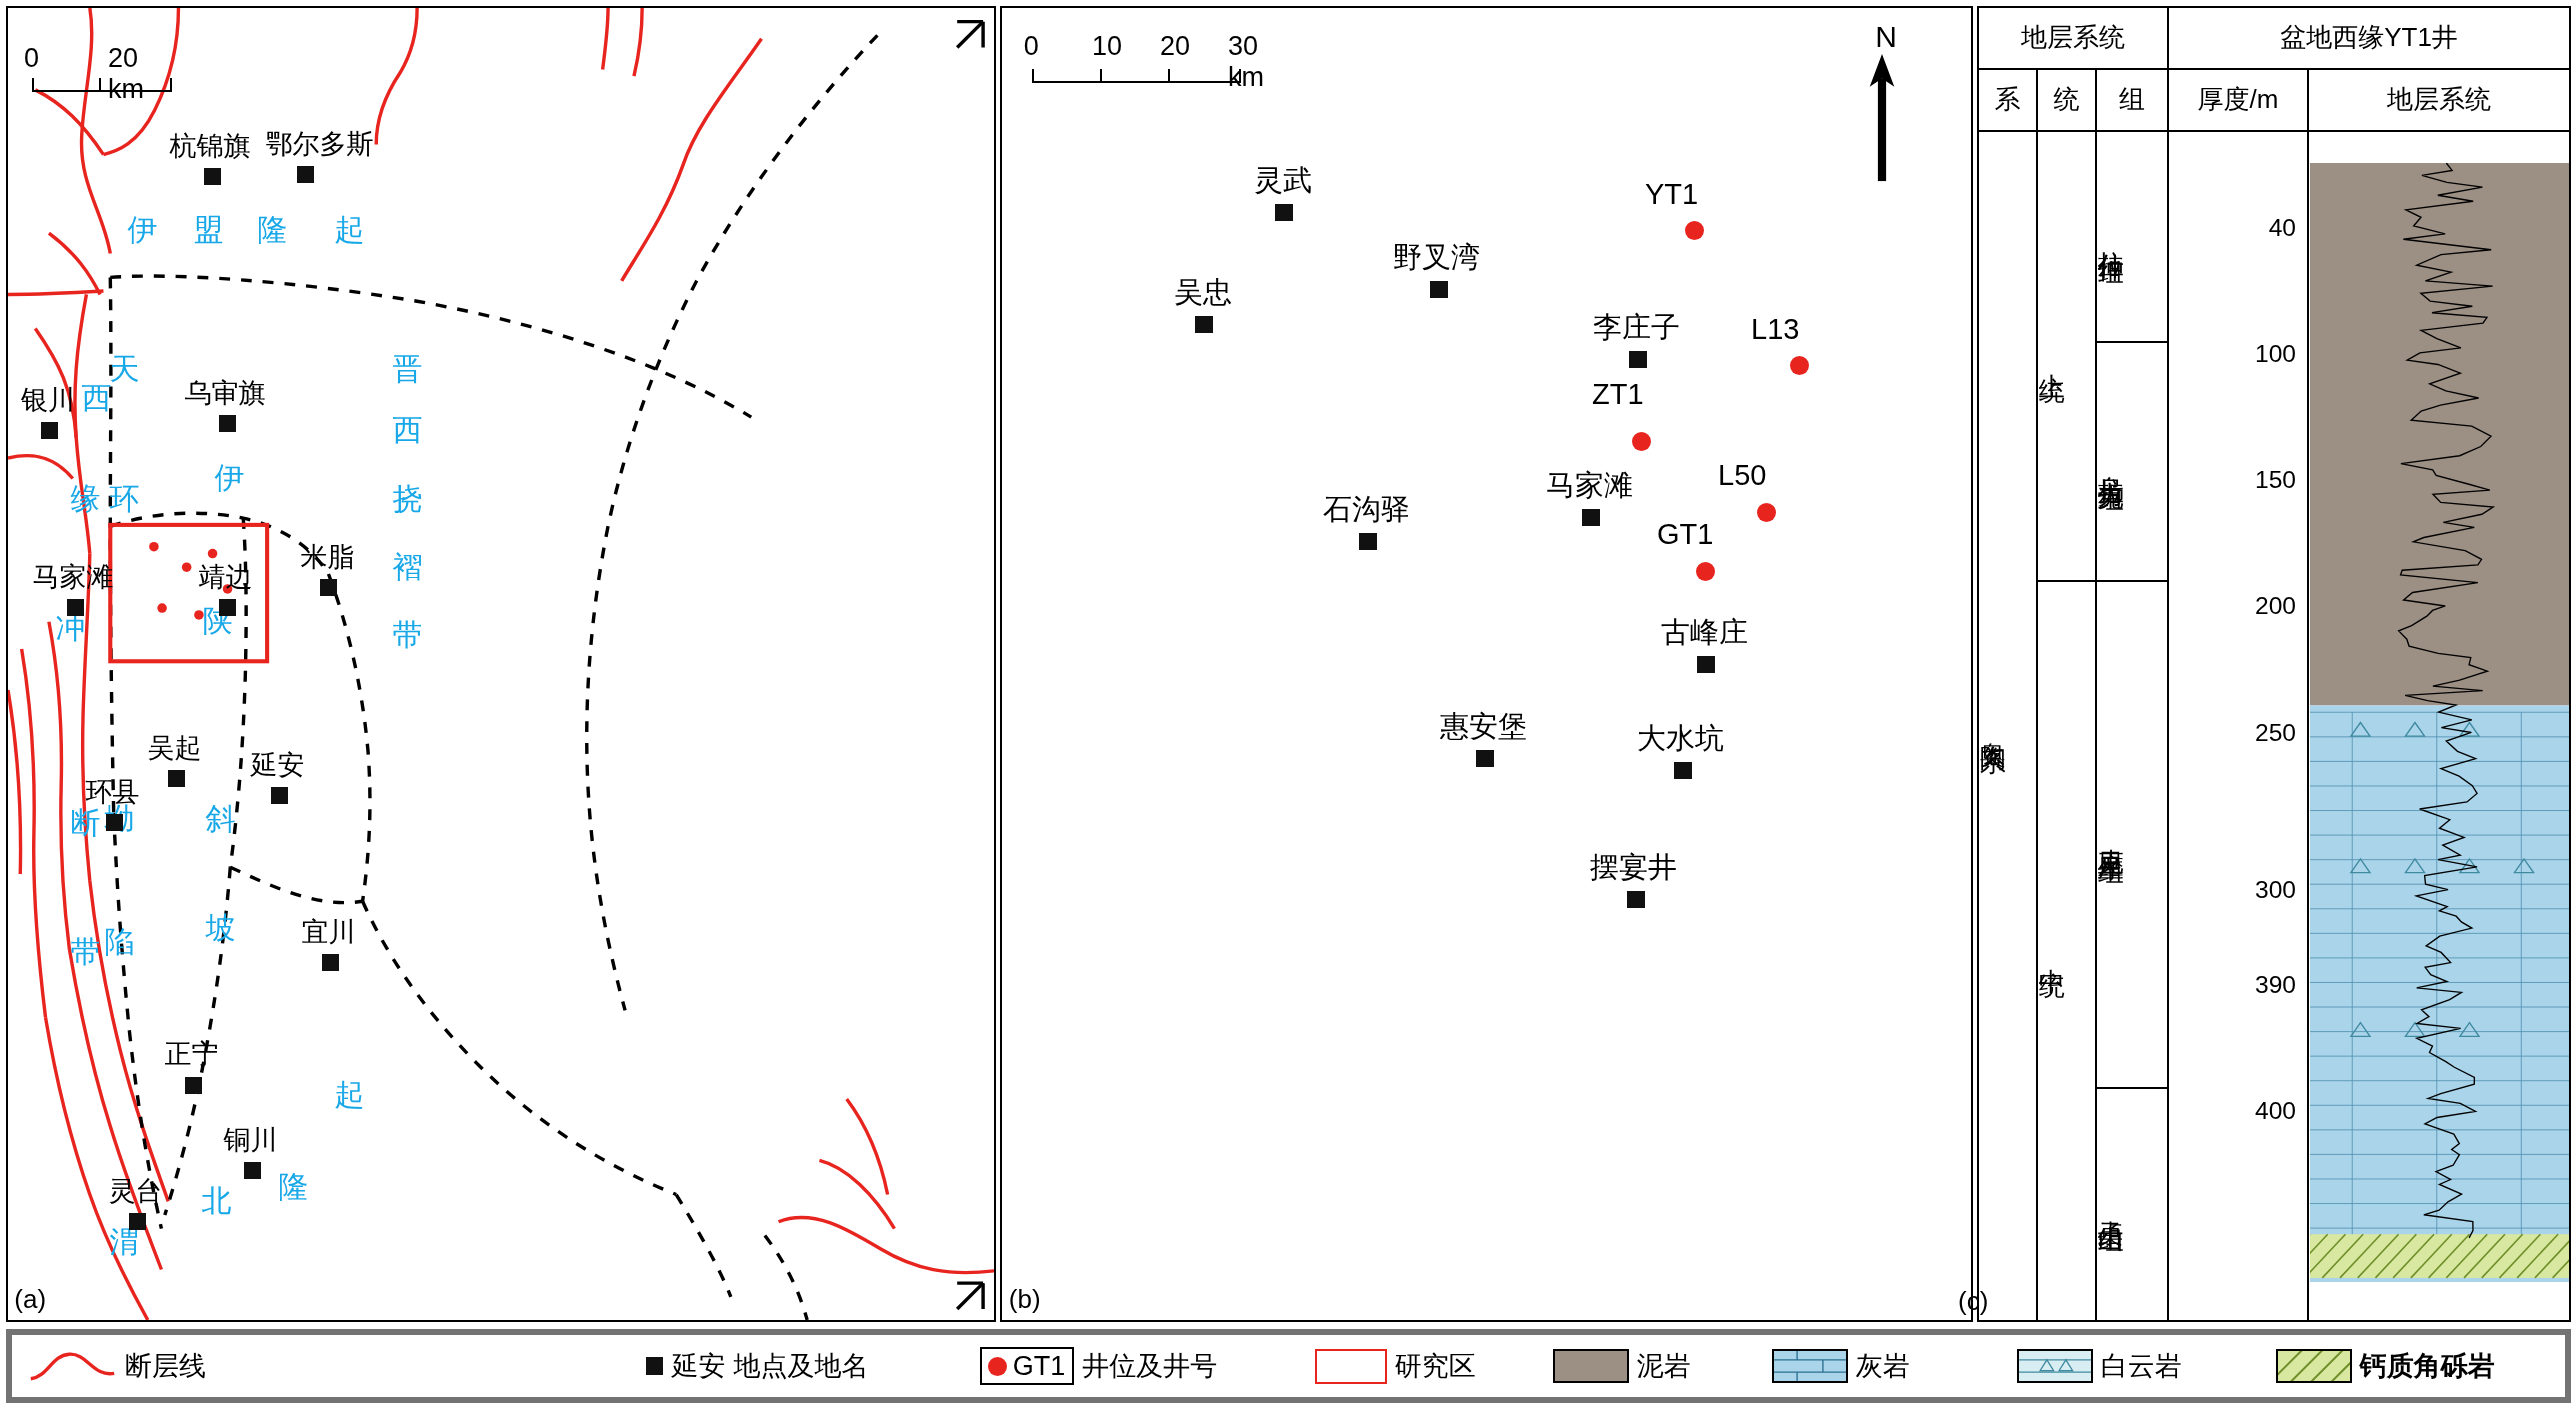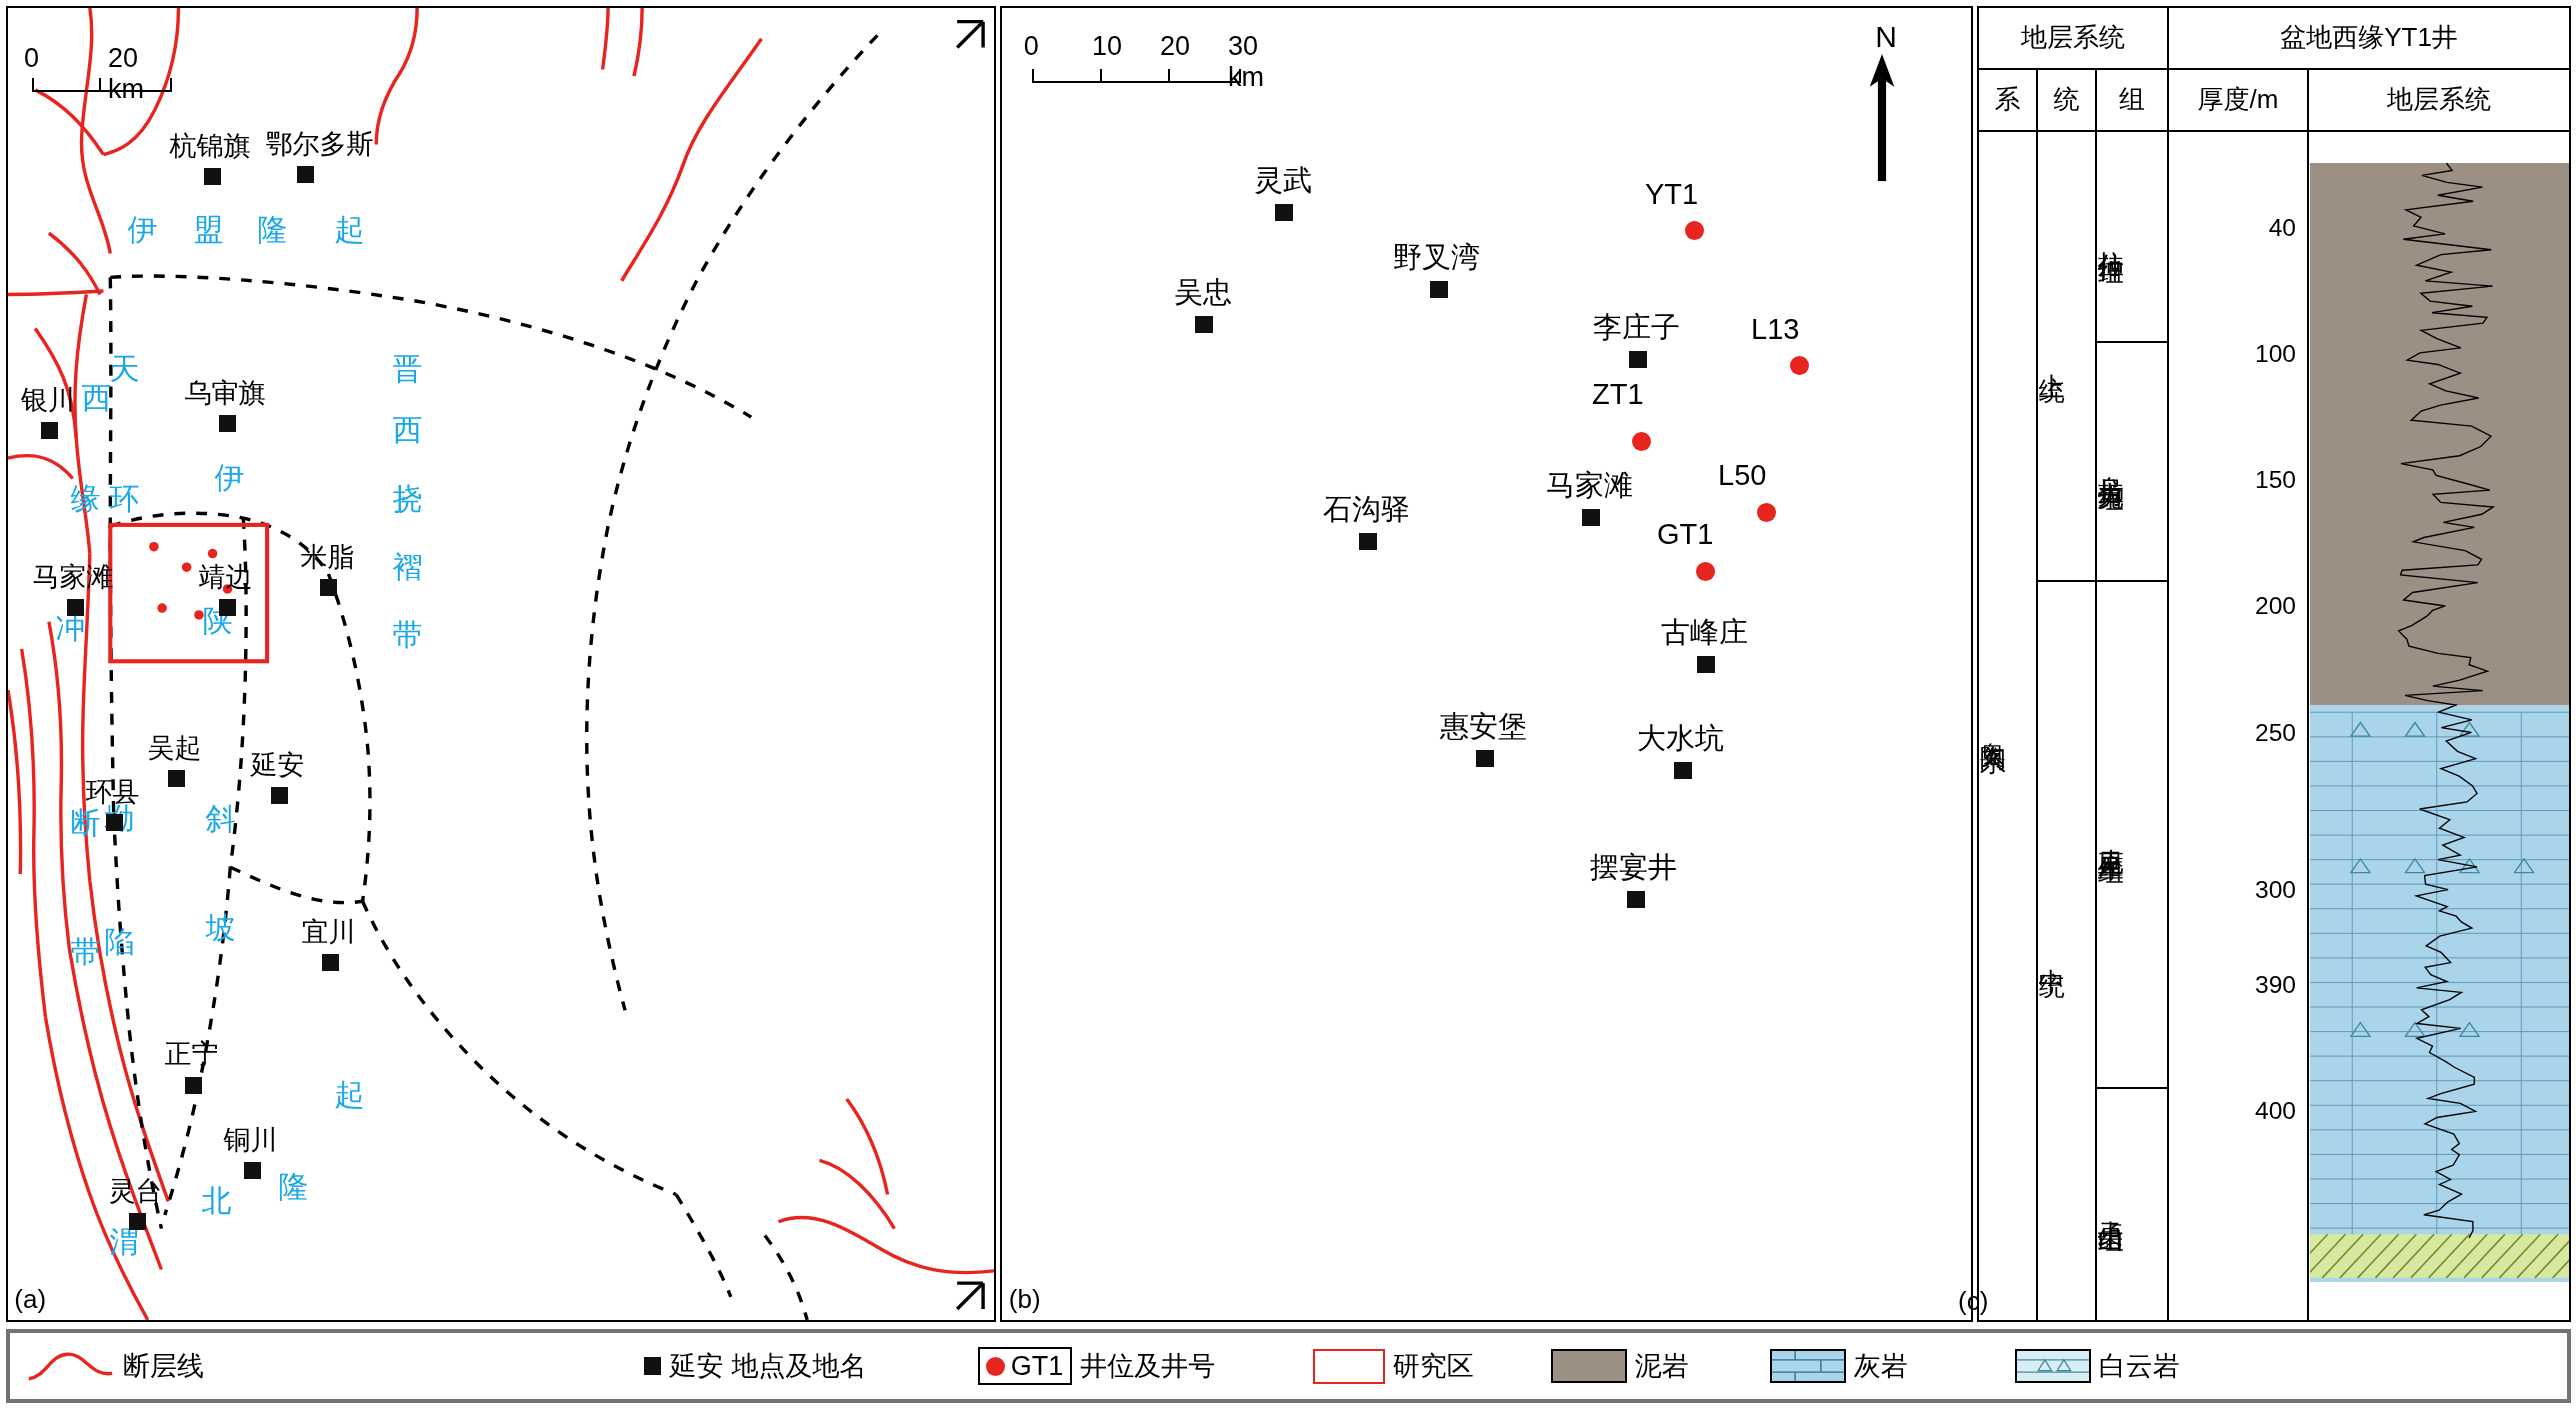--- a/index.html
+++ b/index.html
@@ -37,21 +37,21 @@
   
   #panelC{left:1977px;top:5.5px;width:594px;height:1316px;}
   table.strat{border-collapse:collapse;width:100%;height:100%;table-layout:fixed;}
   table.strat td,table.strat th{border:2px solid #000;text-align:center;vertical-align:middle;font-size:26px;font-weight:normal;padding:0;}
   .vtxt{writing-mode:vertical-rl;text-orientation:upright;letter-spacing:2.7px;line-height:1.05;}
   .depthcell{position:relative;}
   .depth-lbl{position:absolute;right:11px;font-size:24.6px;}
   .littho{position:relative;overflow:hidden;padding:0;}
 
   
-  #legend{position:absolute;left:5.5px;top:1329px;width:2565px;height:74px;border:4px solid #737373;box-sizing:border-box;}
+  #legend{position:absolute;left:5.5px;top:1329px;width:2565px;height:74px;border:6px solid #737373;box-sizing:border-box;}
   .lgitem{position:absolute;top:0;height:100%;display:flex;align-items:center;}
   .lgitem .txt{font-size:27px;color:#000;white-space:nowrap;margin-left:8.2px;}
   .swatch{width:76px;height:34px;border:2px solid #000;box-sizing:border-box;}
   .sw-mud{background:#9c8f84;}
   .sw-lime{background:#a9d4ea;}
   .sw-dolo{background:#d8eef2;}
   .sw-brec{background:#d9e8a0;}
 </style>
 </head>
 <body>
@@ -529,16 +529,27 @@
         <svg width="76" height="34" style="position:absolute;left:-2px;top:-2px;" viewBox="0 0 112 50">
           <line x1="0" y1="16" x2="112" y2="16" stroke="#3f8aa0" stroke-width="2"></line>
           <line x1="0" y1="34" x2="112" y2="34" stroke="#3f8aa0" stroke-width="2"></line>
           <polygon points="34,32 44,16 54,32" fill="none" stroke="#3f8aa0" stroke-width="2"></polygon>
           <polygon points="62,32 72,16 82,32" fill="none" stroke="#3f8aa0" stroke-width="2"></polygon>
         </svg>
       </span>
       <span class="txt">白云岩</span>
     </div>
 
+    <div class="lgitem" style="left:2264px;">
+      <span class="swatch sw-brec" style="position:relative;overflow:hidden;">
+        <svg width="76" height="34" style="position:absolute;left:-2px;top:-2px;" viewBox="0 0 112 50">
+          <line x1="-10" y1="50" x2="40" y2="0" stroke="#6f8f2a" stroke-width="3"></line>
+          <line x1="20" y1="50" x2="70" y2="0" stroke="#6f8f2a" stroke-width="3"></line>
+          <line x1="50" y1="50" x2="100" y2="0" stroke="#6f8f2a" stroke-width="3"></line>
+          <line x1="80" y1="50" x2="130" y2="0" stroke="#6f8f2a" stroke-width="3"></line>
+        </svg>
+      </span>
+      <span class="txt" style="font-weight:bold;">钙质角砾岩</span>
+    </div>
 
   </div>
 </div>
 
 
 </body></html>

